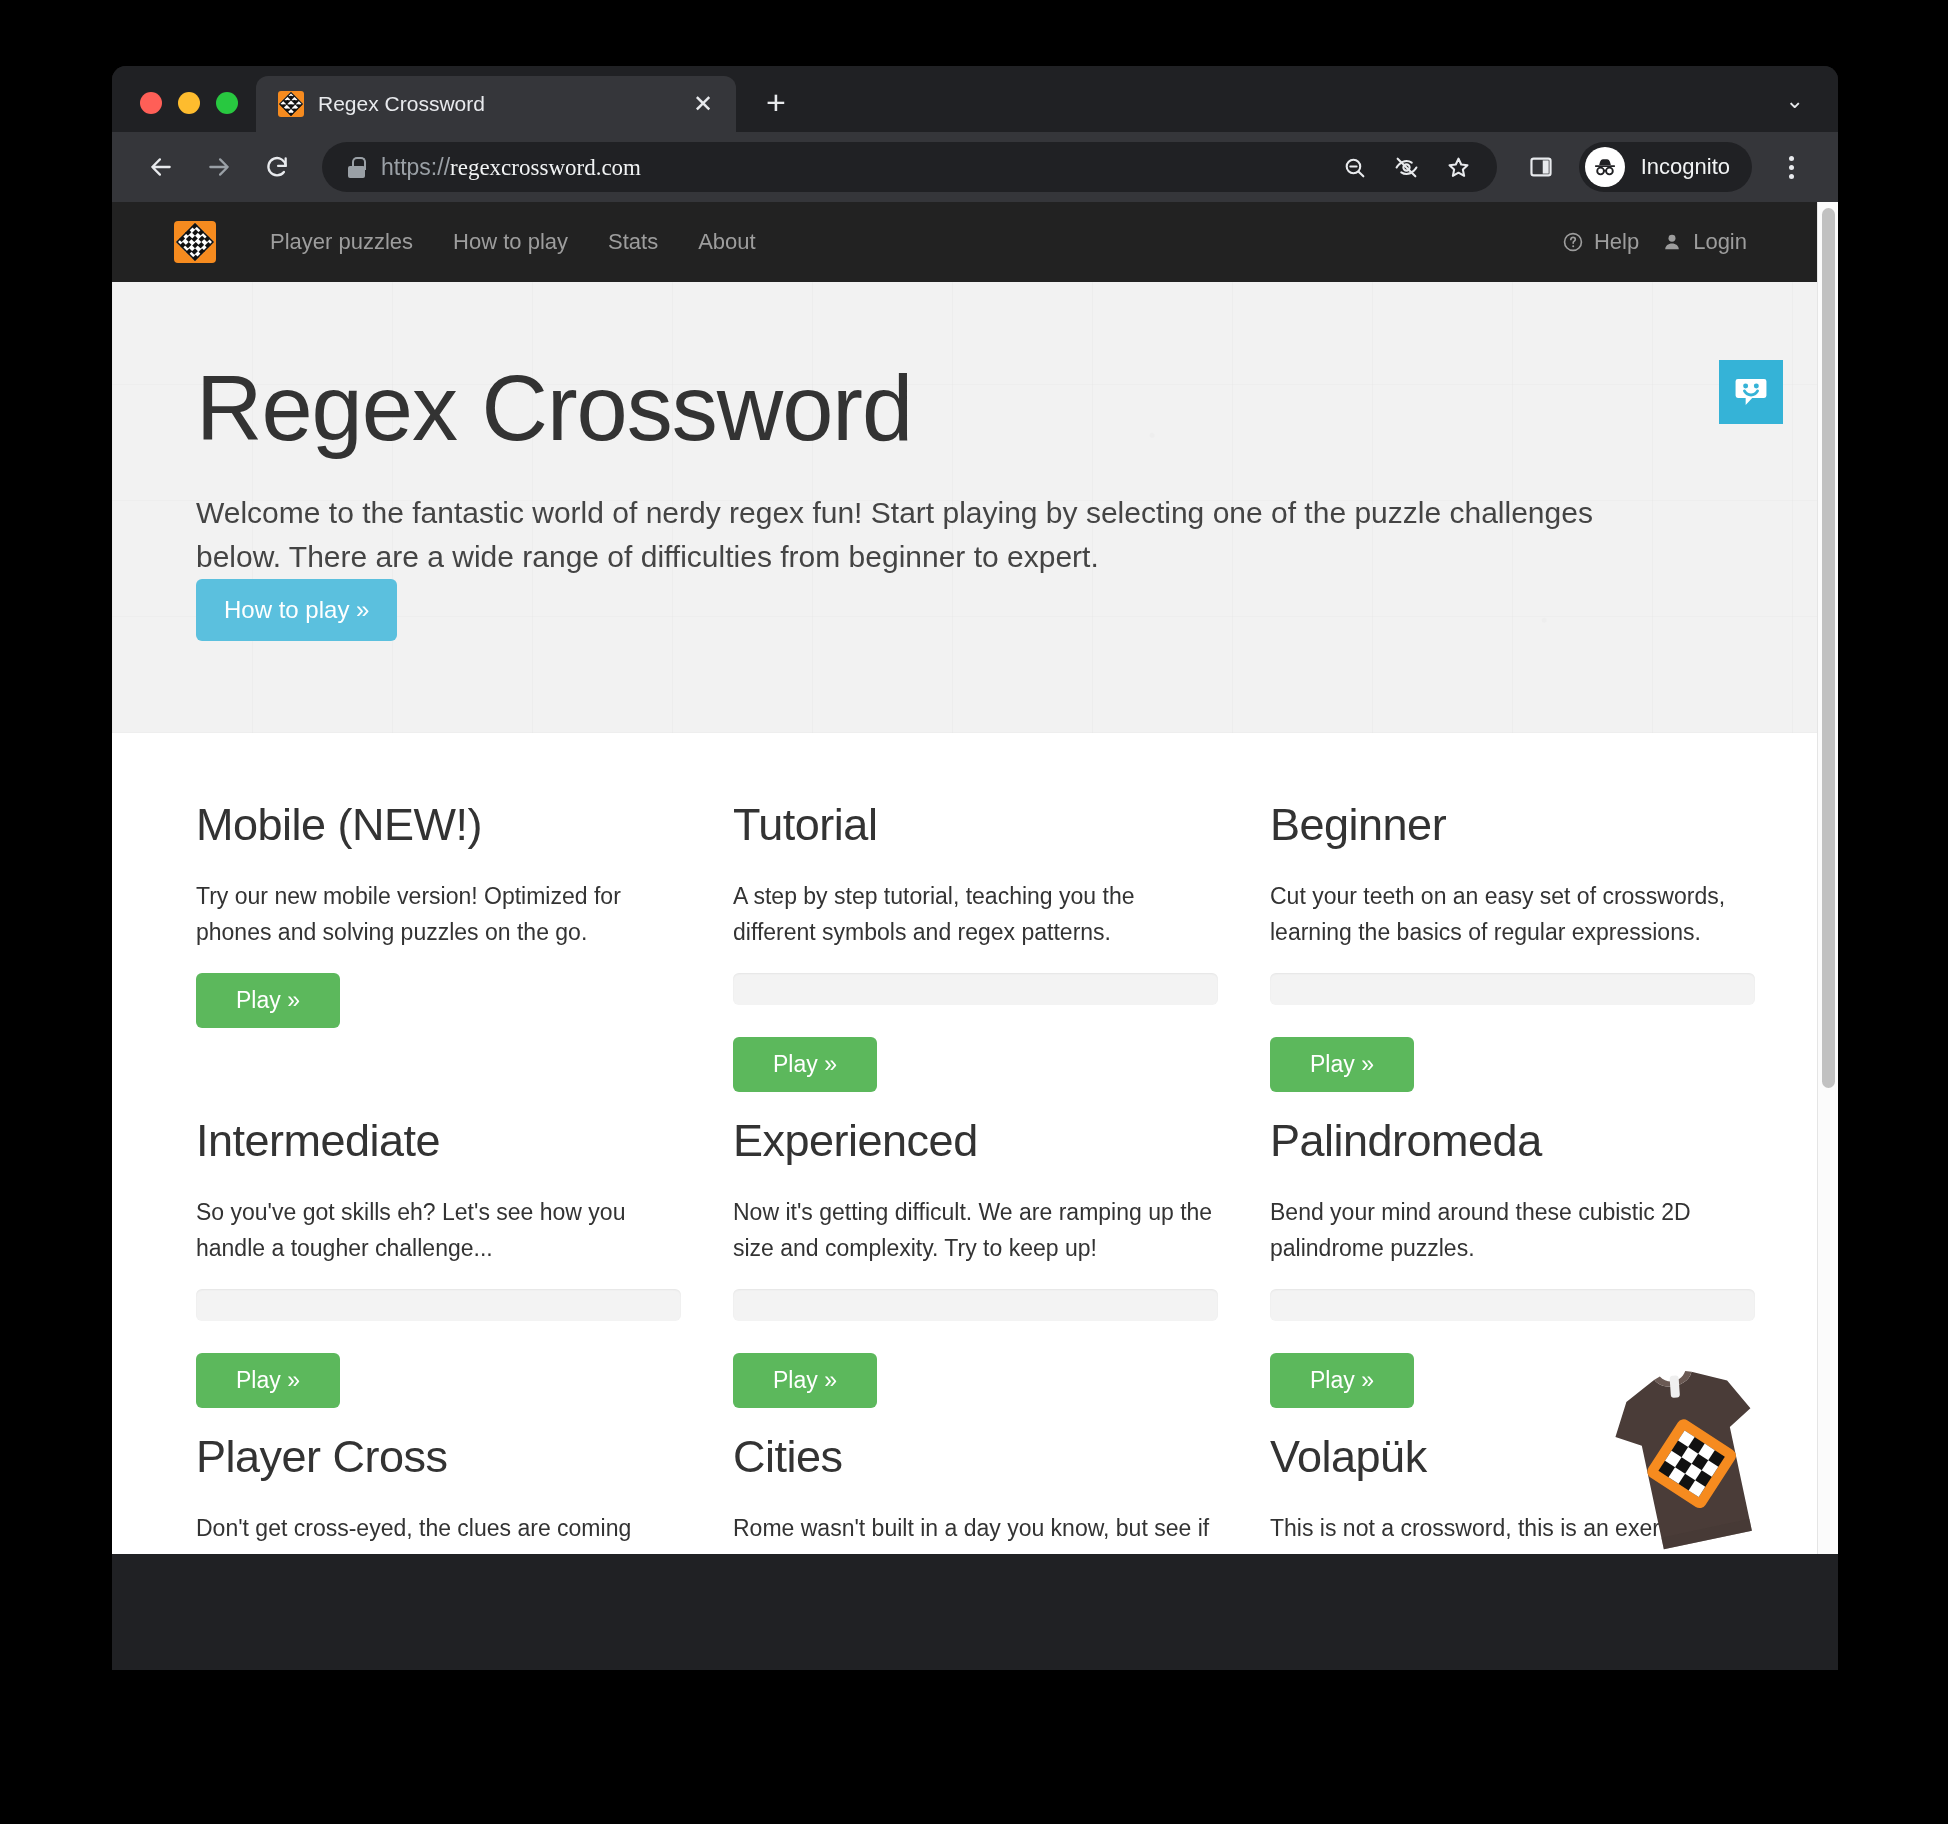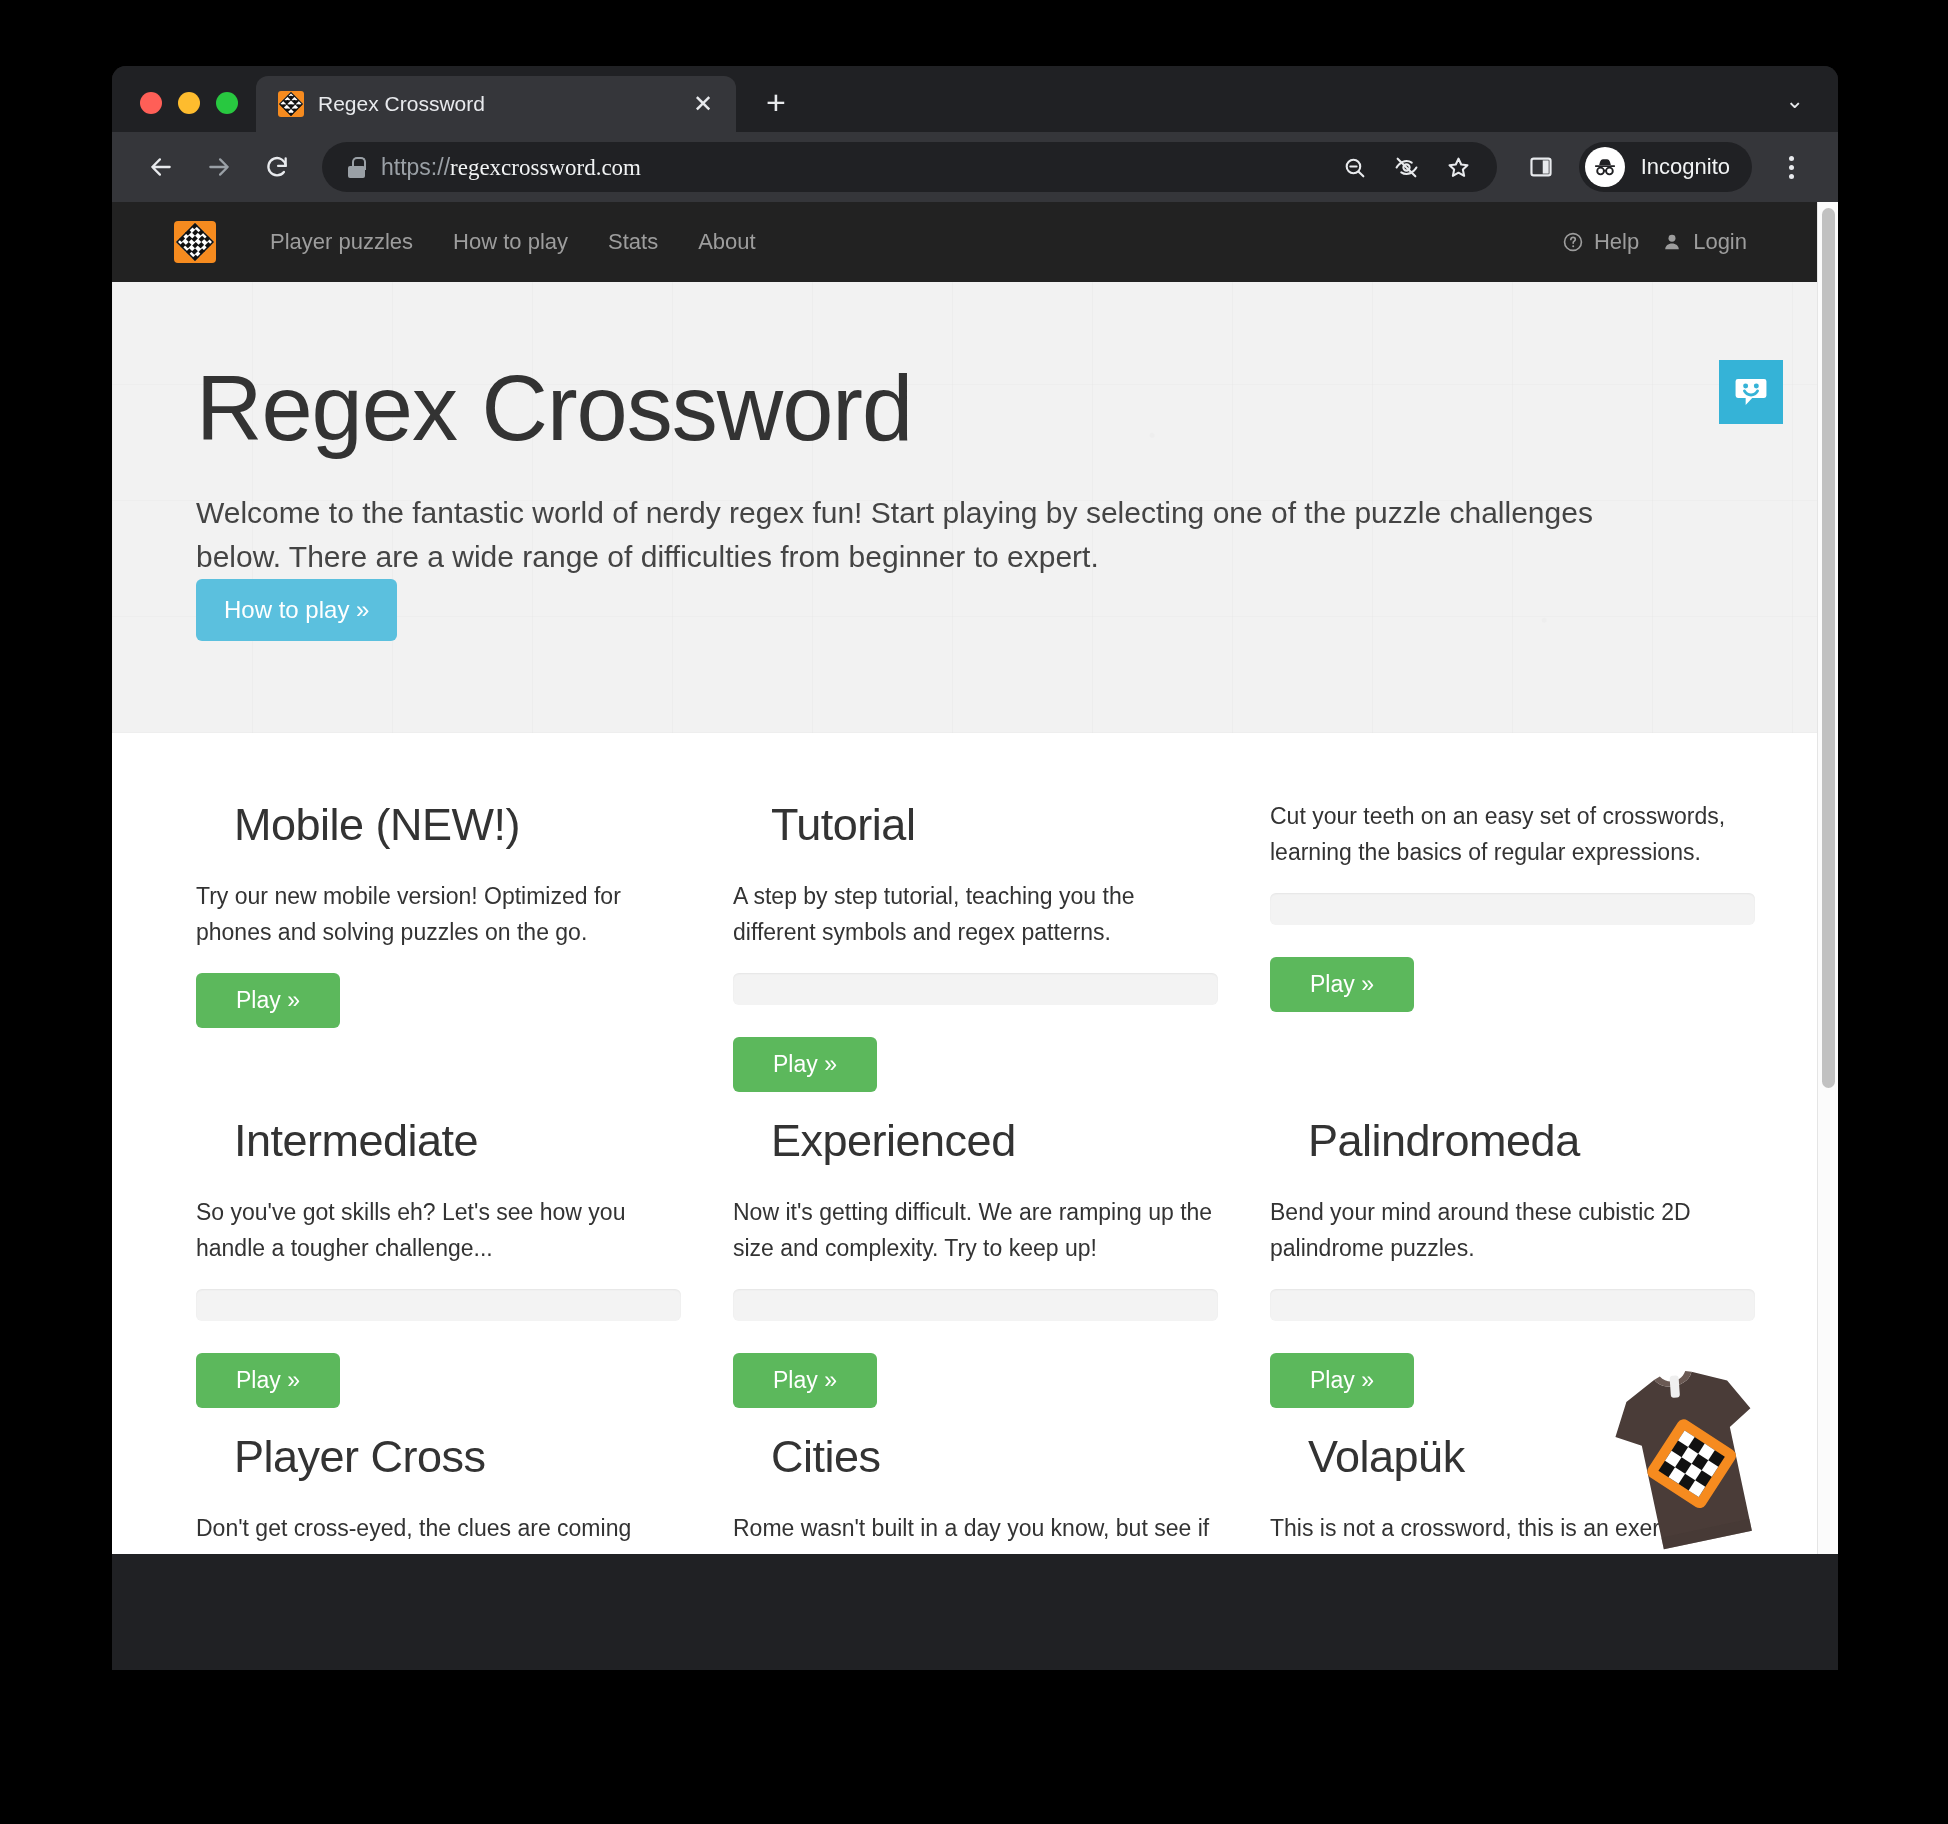--- a/index.html
+++ b/index.html
@@ -289,21 +289,20 @@
     column-gap: 52px;
     row-gap: 0;
   }
   .card { padding-bottom: 10px; min-height: 316px; }
   .card h2 {
     font-size: 45px;
     font-weight: 400;
     color: #333;
     letter-spacing: -.5px;
     margin-bottom: 28px;
-    margin-left: 38px;
   }
   .card p {
     font-size: 23px;
     line-height: 1.55;
     color: #333;
     font-weight: 300;
     max-width: 480px;
     margin-bottom: 22px;
   }
   .progress {
@@ -502,20 +501,21 @@
         </div>
 
         <div class="card">
           <h2>Tutorial</h2>
           <p>A step by step tutorial, teaching you the different symbols and regex patterns.</p>
           <div class="progress"></div>
           <button class="btn-play">Play »</button>
         </div>
 
         <div class="card">
+          <h2>Beginner</h2>
           <p>Cut your teeth on an easy set of crosswords, learning the basics of regular expressions.</p>
           <div class="progress"></div>
           <button class="btn-play">Play »</button>
         </div>
 
         <div class="card">
           <h2>Intermediate</h2>
           <p>So you've got skills eh? Let's see how you handle a tougher challenge...</p>
           <div class="progress"></div>
           <button class="btn-play">Play »</button>

